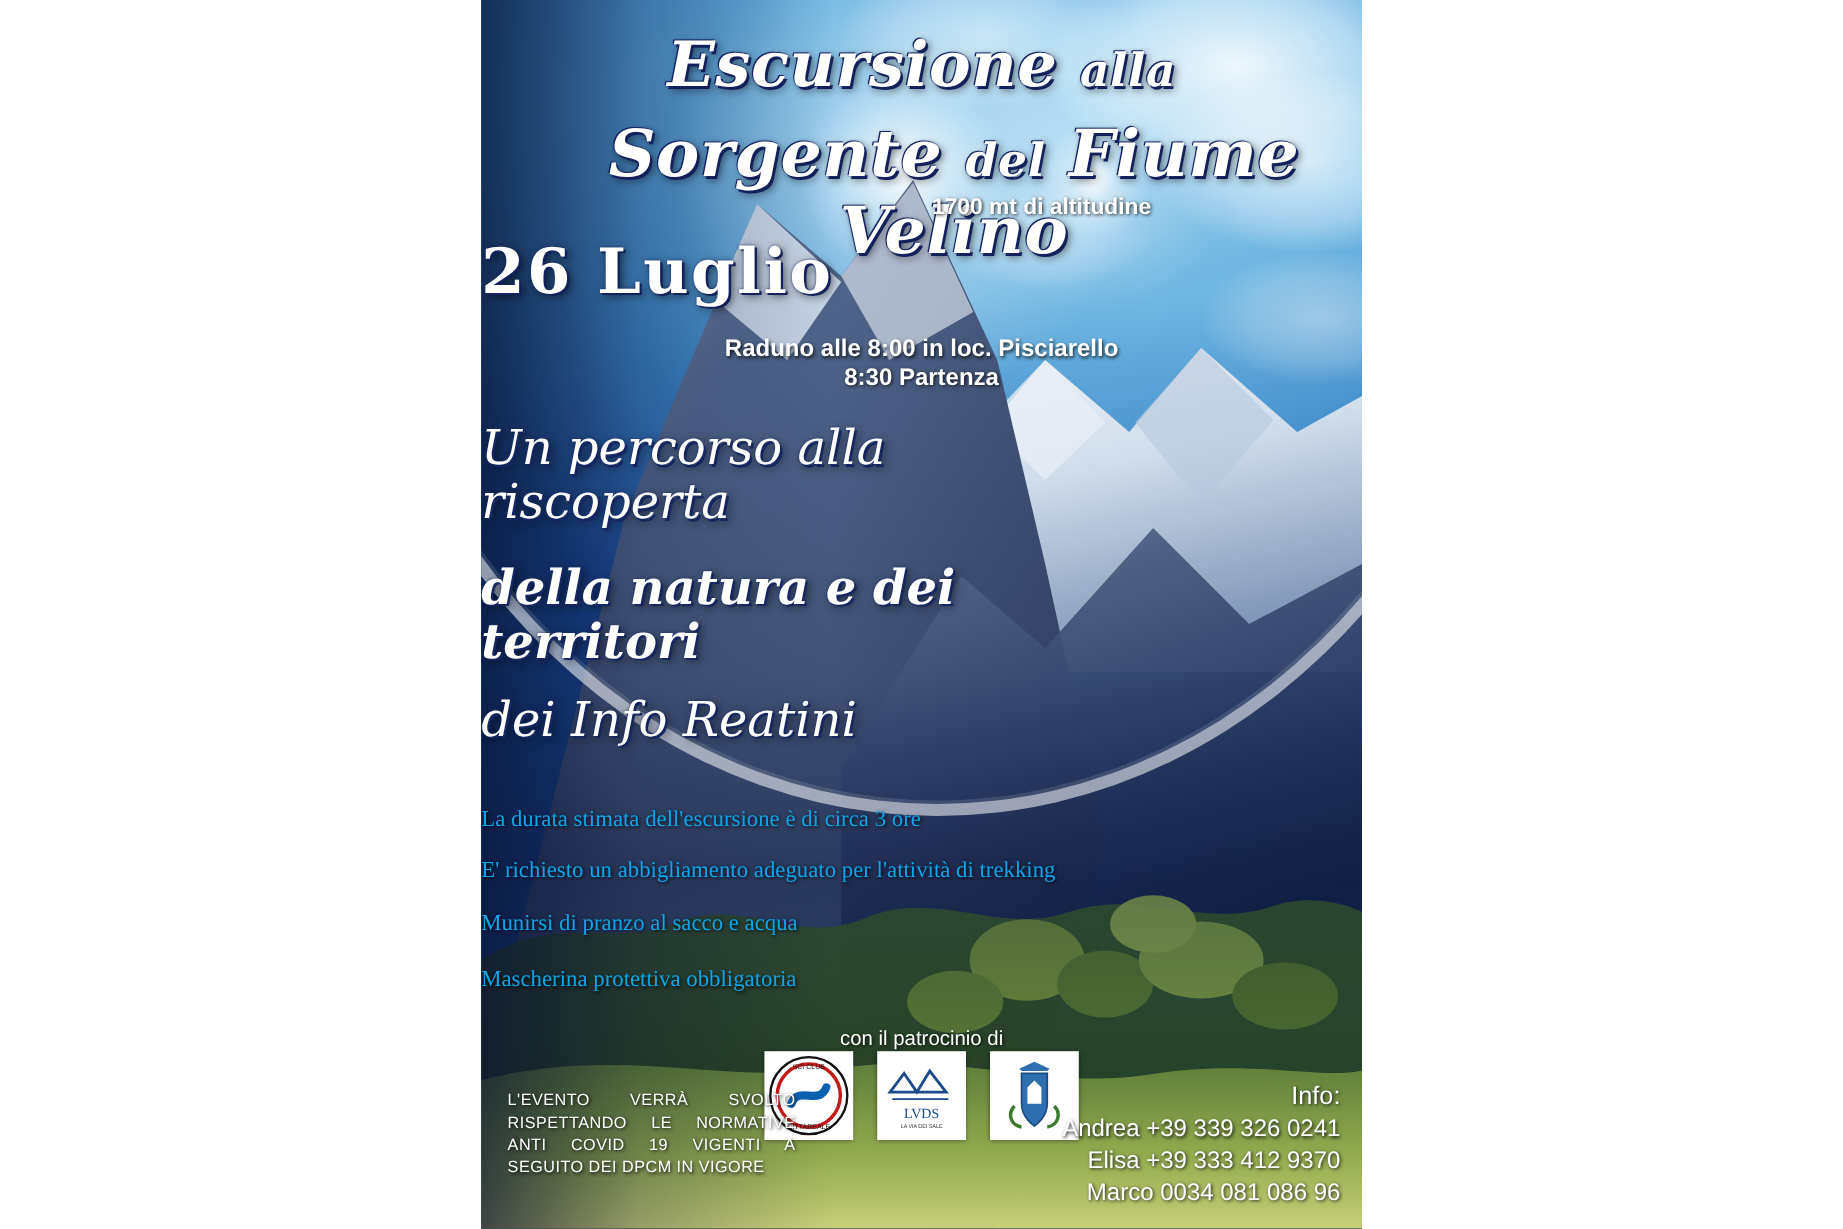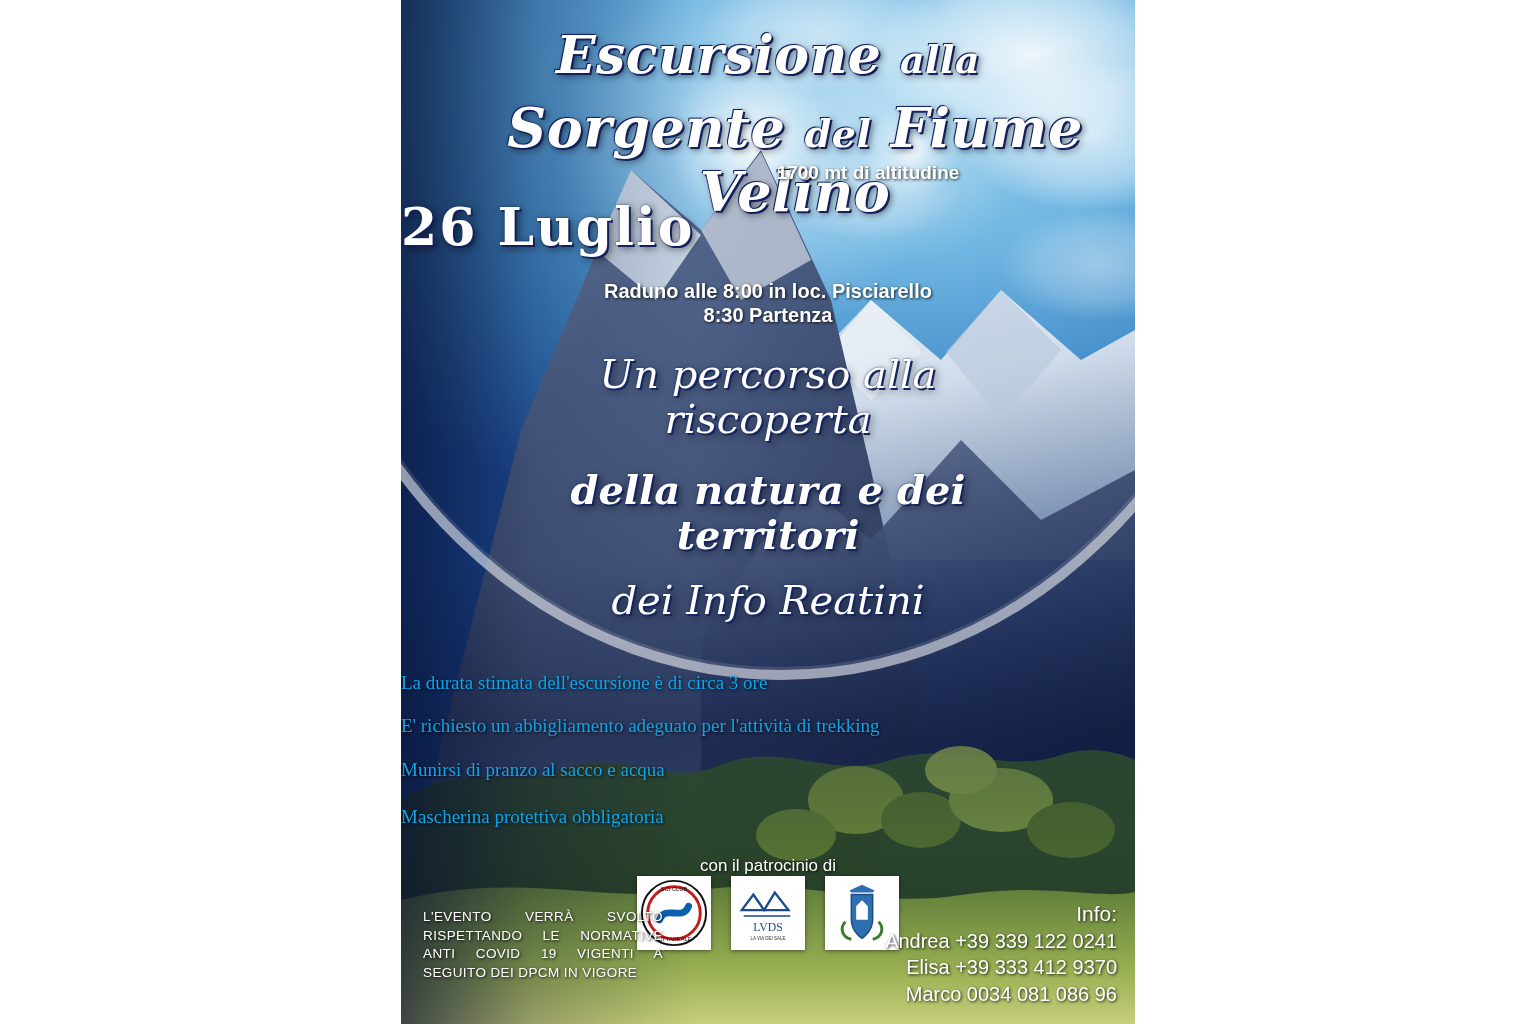--- a/index.html
+++ b/index.html
@@ -140,21 +140,21 @@
     font-weight: bold;
     color: #ffffff;
     text-shadow: 1px 1px 3px rgba(0,0,0,0.8);
   }
   .meet-1 { top: 280px; }
   .meet-2 { top: 304px; }
 
   .tagline {
     position: absolute;
     left: 0; right: 0;
-    text-align: center;
+    text-align: left;
     font-family: "DejaVu Serif", serif;
     font-style: italic;
     font-size: 40px;
     color: #ffffff;
     text-shadow:
       0 0 2px #1b2c70,
       2px 2px 0 #16265f,
       3px 3px 8px rgba(0,0,0,0.55);
     line-height: 1.12;
   }
@@ -367,19 +367,19 @@
           <path d="M54 46 C60 52, 58 62, 48 64" fill="none" stroke="#3e7a2e" stroke-width="3"></path>
         </svg>
       </div>
 
     </div>
 
     <div class="legal">L'EVENTO VERRÀ SVOLTO RISPETTANDO LE NORMATIVE ANTI COVID 19 VIGENTI A SEGUITO DEI DPCM IN VIGORE</div>
 
     <div class="info-block">
       <div class="info-title">Info:</div>
-      <div>Andrea +39 339 122 0241</div>
+      <div>Andrea +39 339 326 0241</div>
       <div>Elisa +39 333 412 9370</div>
       <div>Marco  0034 081 086 96</div>
     </div>
 
   </div>
 </div>
 
 </body></html>

